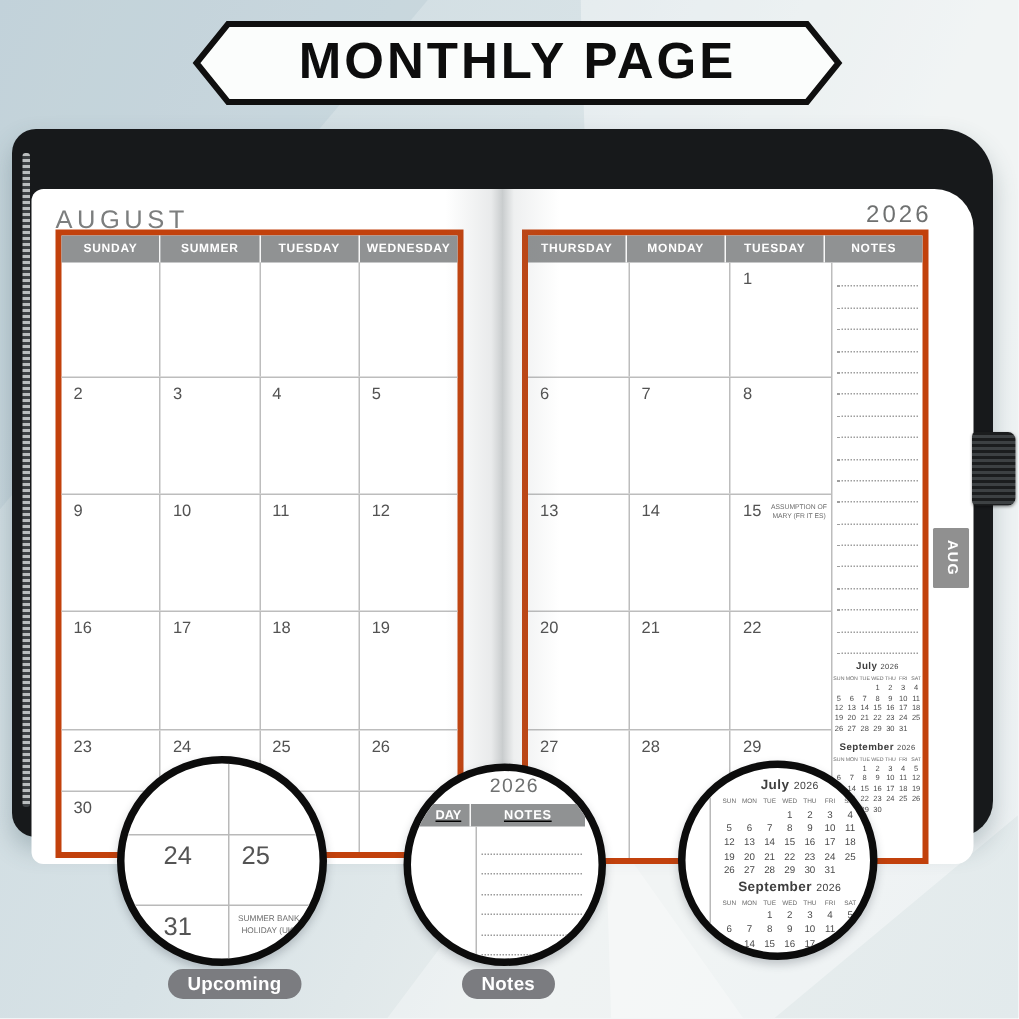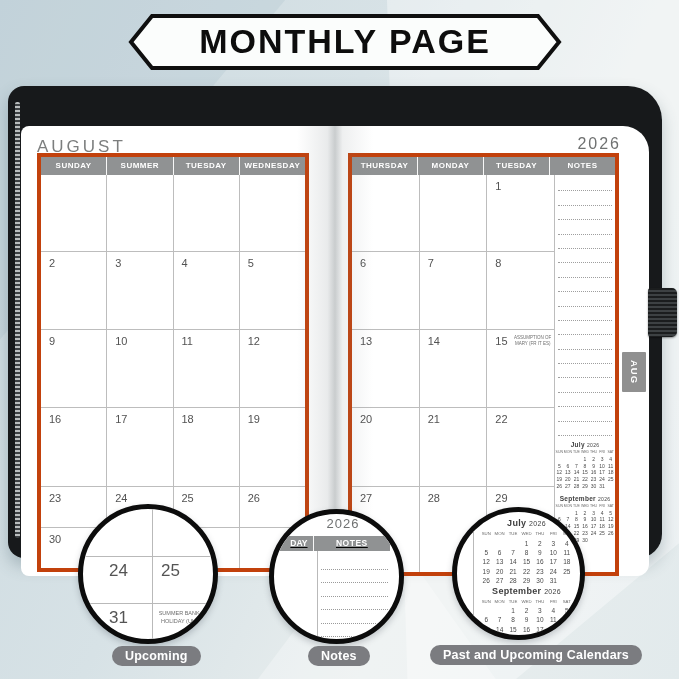--- a/index.html
+++ b/index.html
@@ -577,14 +577,13 @@
             <div class="mc-c">24</div>
             <div class="mc-c">25</div>
             <div class="mc-c">26</div>
           </div>
         </div>
     </div>
   </div>
 
   <div class="pill pill1">Upcoming</div>
   <div class="pill pill2">Notes</div>
-  <div class="pill pill3">Past and Upcoming Calendars</div>
 </div>
 
 </body></html>

